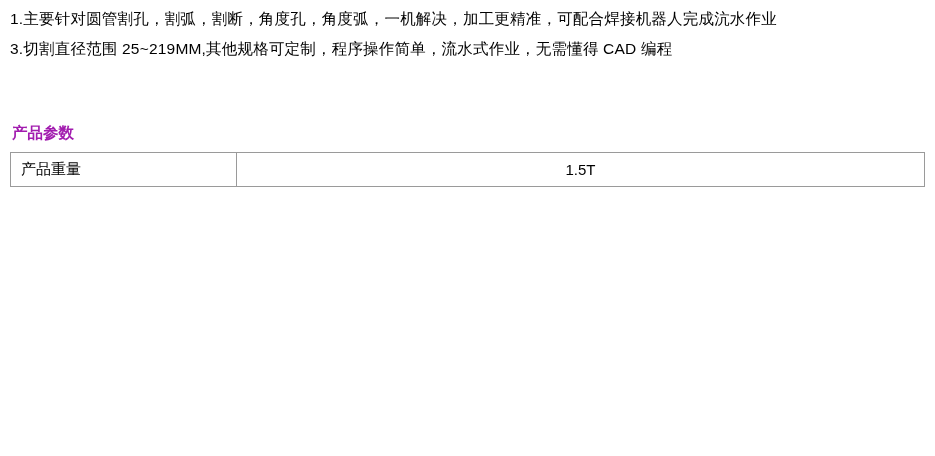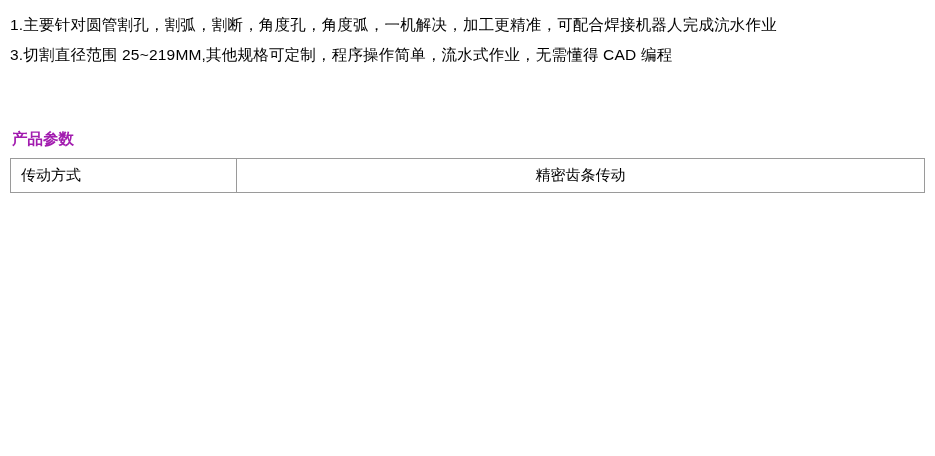--- a/index.html
+++ b/index.html
@@ -12,21 +12,21 @@
     background: #ffffff;
     font-family: "Liberation Sans", sans-serif;
     color: #000000;
     overflow: hidden;
   }
   .page {
     position: relative;
     width: 935px;
     height: 456px;
     box-sizing: border-box;
-    padding: 10px 10px 0 10px;
+    padding: 4px 10px 0 10px;
   }
   .intro {
     font-size: 15.5px;
     line-height: 30px;
     letter-spacing: 0.2px;
     color: #000;
     max-width: 915px;
   }
   .intro p {
     margin: 0;
@@ -73,19 +73,19 @@
     <p>3.切割直径范围 25~219MM,其他规格可定制，程序操作简单，流水式作业，无需懂得 CAD 编程</p>
   </div>
 
   <div class="spacer"></div>
 
   <div class="section-title">产品参数</div>
 
   <table class="params">
     <tbody>
       <tr>
-        <td class="label">传动方式</td>
-        <td class="value">精密齿条传动</td>
+        <td class="label">产品重量</td>
+        <td class="value">1.5T</td>
       </tr>
     </tbody>
   </table>
 
 </div>
 
 </body></html>

